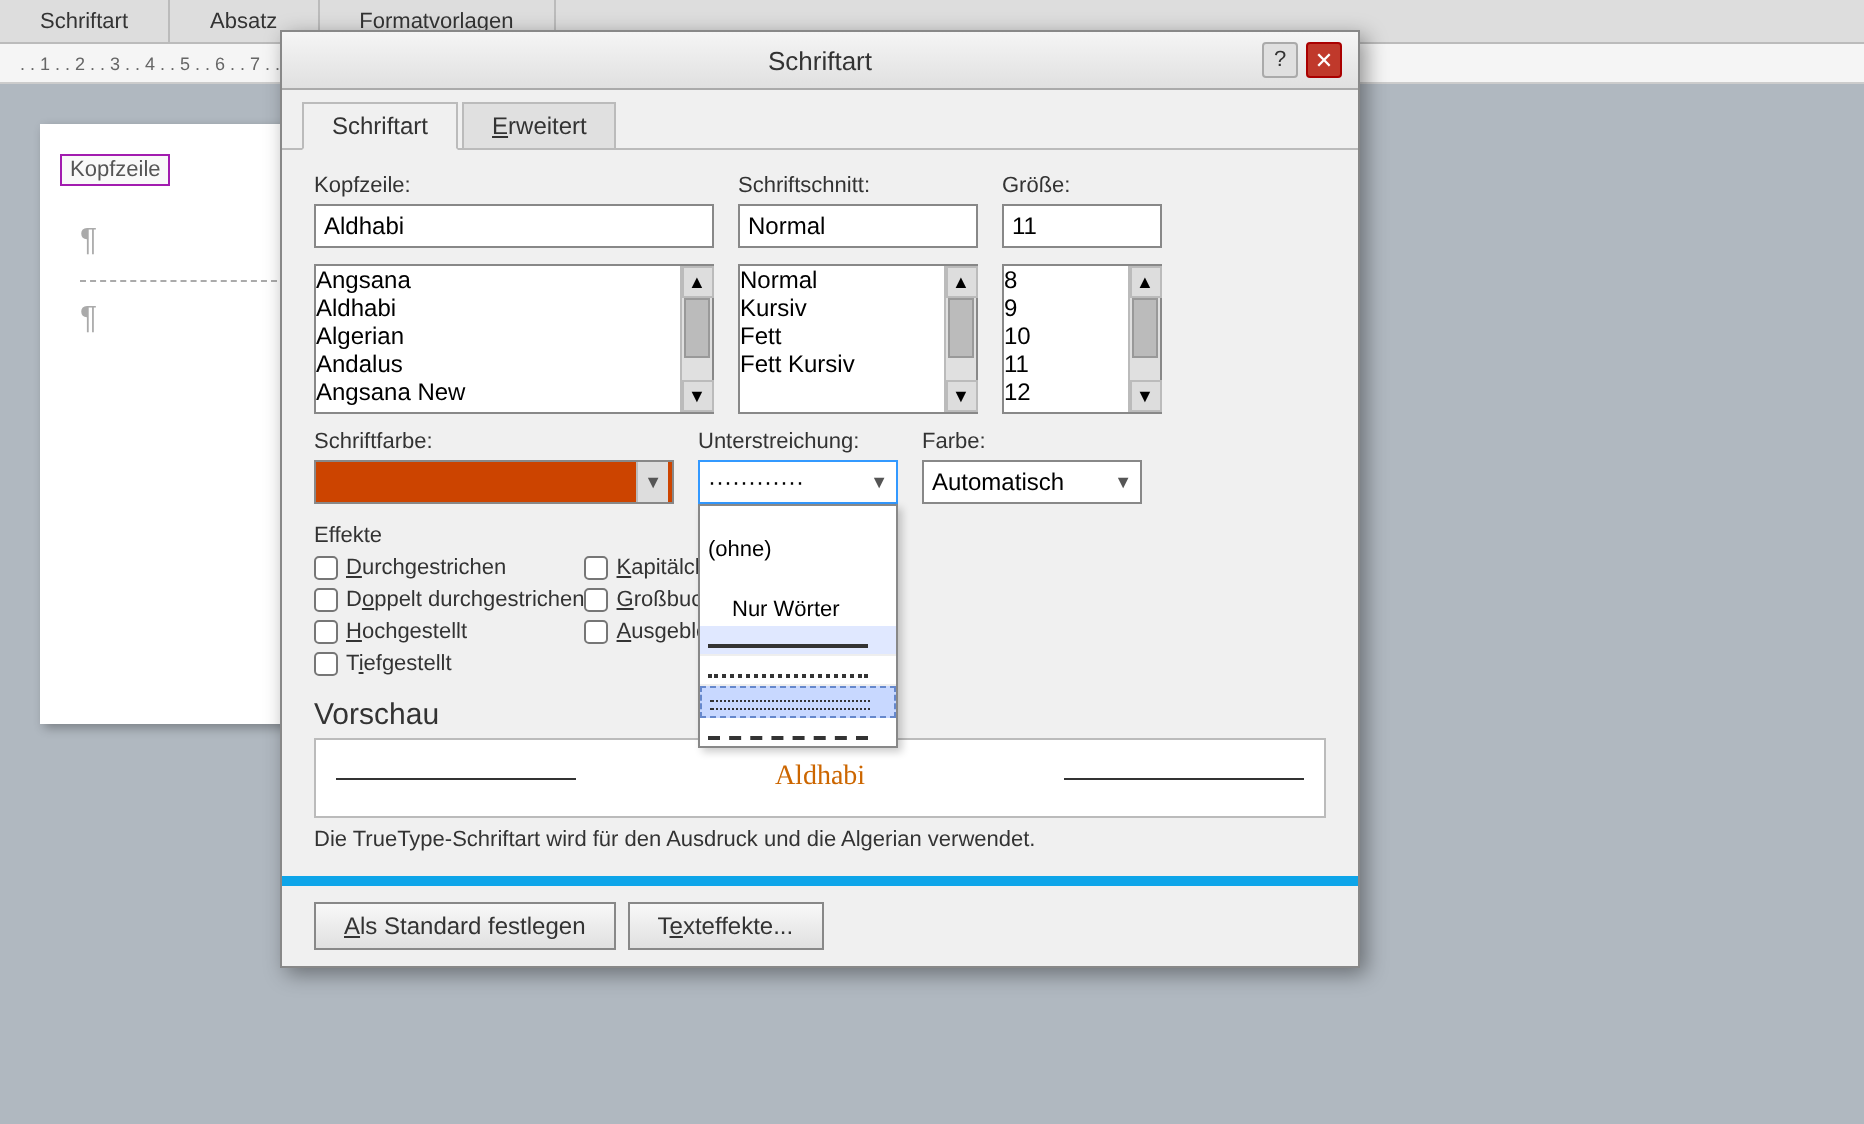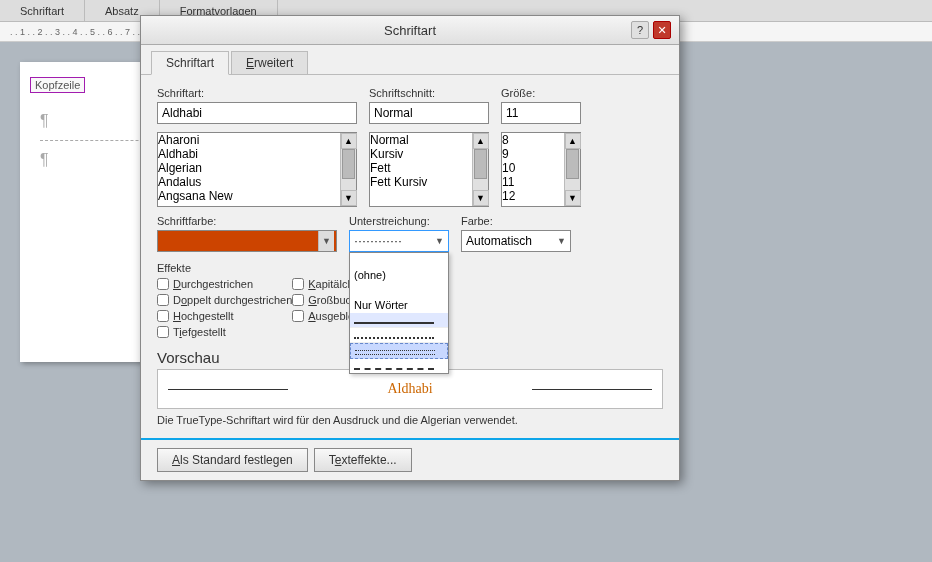--- a/index.html
+++ b/index.html
@@ -331,21 +331,21 @@
       color: #333;
       margin-top: 5px;
     }
 
     
     .dialog-footer {
       display: flex;
       justify-content: space-between;
       align-items: center;
       padding: 8px 16px;
-      border-top: 2px solid #0ea5e9;
+      border-top: 5px solid #0ea5e9;
       background: #f0f0f0;
       gap: 24px;
     }
     .footer-left {
       display: flex;
       gap: 6px;
     }
     .footer-right {
       display: flex;
       gap: 6px;
@@ -410,38 +410,38 @@
     </div>
     <div class="tab">
       <span><span class="tab-underline">E</span>rweitert</span>
     </div>
   </div>
 
   <div class="dialog-content">
 
     <div class="row">
       <div class="col" style="width:200px">
-        <div class="field-label">Schriftart:</div>
+        <div class="field-label">Kopfzeile:</div>
         <input class="text-input" style="width: 200px;" type="text" value="Aldhabi">
       </div>
       <div class="col" style="width:120px">
         <div class="field-label">Schriftschnitt:</div>
         <input class="text-input" style="width: 120px;" type="text" value="Normal">
       </div>
       <div class="col" style="width:80px">
         <div class="field-label">Größe:</div>
         <input class="text-input" style="width: 80px;" type="text" value="11">
       </div>
     </div>
 
     <div class="row">
 
       <div class="list-box-with-scroll" style="width:200px; height:75px">
         <div class="list-inner">
-          <div class="list-item">Aharoni</div>
+          <div class="list-item">Angsana</div>
           <div class="list-item selected">Aldhabi</div>
           <div class="list-item">Algerian</div>
           <div class="list-item">Andalus</div>
           <div class="list-item">Angsana New</div>
         </div>
         <div class="scroll-bar">
           <div class="scroll-arrow">▲</div>
           <div class="scroll-track">
             <div class="scroll-thumb"></div>
           </div>
@@ -494,21 +494,21 @@
         <div class="field-label">Unterstreichung:</div>
         <div style="display:flex; align-items:center">
           <div style="position:relative; width:100px">
             <div class="select-input" style="width:100px; border:1px solid #3399ff;">
               <span>············</span>
               <span class="select-arrow">▼</span>
             </div>
 
             <div style="position:absolute; top:22px; left:0; width:100px; background:white; border:1px solid #888; z-index:200; box-shadow:2px 2px 4px rgba(0,0,0,0.2);">
               <div style="padding:16px 4px; cursor:pointer; font-size:11px;">(ohne)</div>
-              <div style="padding:2px 4px; cursor:pointer; font-size:11px;">Nur Wörter</div>
+              <div style="padding:2px 16px; cursor:pointer; font-size:11px;">Nur Wörter</div>
               <div style="padding:3px 4px; cursor:pointer; border-bottom:1px solid #eee; background:#e0e8ff;">
                 <div style="border-bottom:2px solid #333; width:80px; height:8px;"></div>
               </div>
               <div style="padding:3px 4px; cursor:pointer; border-bottom:1px solid #eee;">
                 <div style="border-bottom:2px dotted #333; width:80px; height:8px;"></div>
               </div>
               <div style="padding:3px 4px; cursor:pointer; background:#c8d8ff; border:1px dashed #6688cc; position:relative;">
                 <div style="border-bottom:1.5px dotted #333; width:80px; height:4px;"></div>
                 <div style="border-bottom:1.5px dotted #333; width:80px; height:4px;"></div>
               </div>

